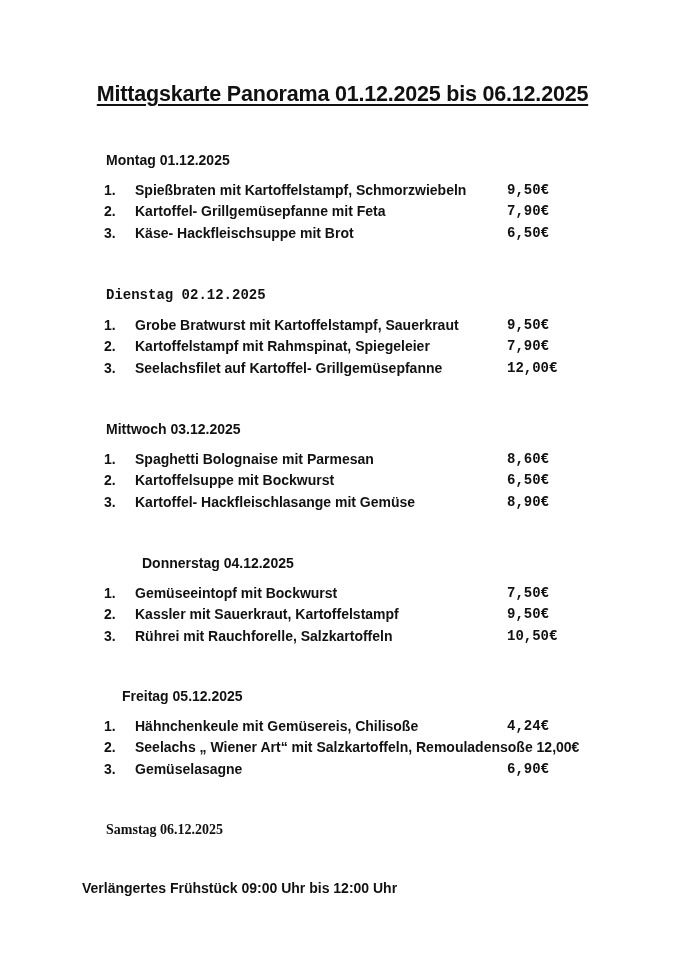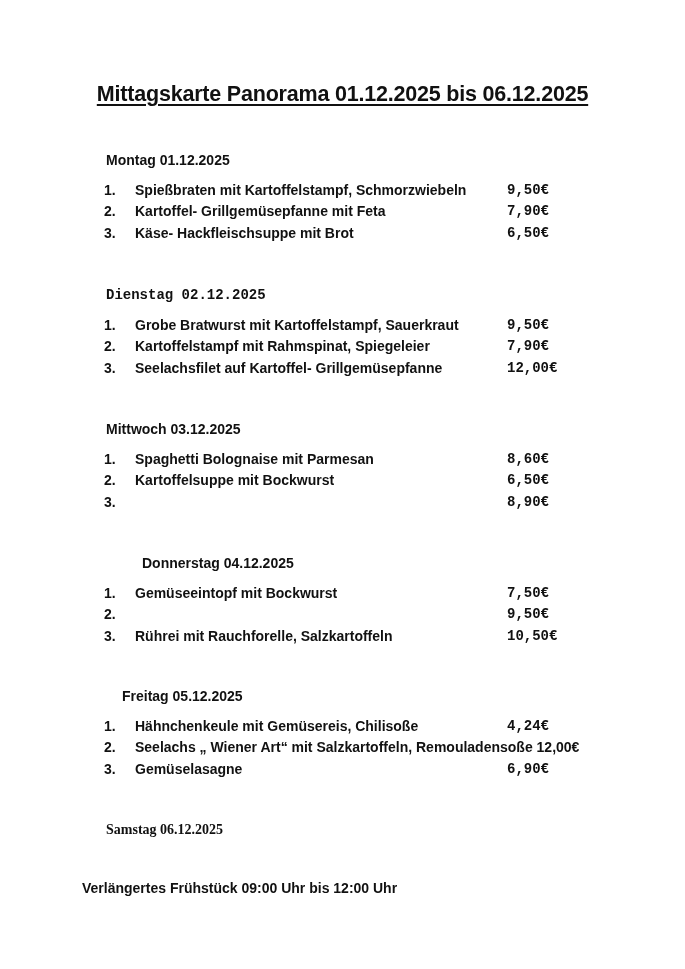--- a/index.html
+++ b/index.html
@@ -66,33 +66,35 @@
       <span class="name">Spaghetti Bolognaise mit Parmesan</span>
       <span class="price">8,60€</span>
     </li>
   <li>
       <span class="num">2.</span>
       <span class="name">Kartoffelsuppe mit Bockwurst</span>
       <span class="price">6,50€</span>
     </li>
   <li>
       <span class="num">3.</span>
+      <span class="name">Kartoffel- Hackfleischlasange mit Gemüse</span>
       <span class="price">8,90€</span>
     </li>
 </ul>
 
 <div class="day" style="top:555px;padding-left:36px;">Donnerstag 04.12.2025</div>
 <ul class="items" style="top:585px;">
   <li>
       <span class="num">1.</span>
       <span class="name">Gemüseeintopf mit Bockwurst</span>
       <span class="price">7,50€</span>
     </li>
   <li>
       <span class="num">2.</span>
+      <span class="name">Kassler mit Sauerkraut, Kartoffelstampf</span>
       <span class="price">9,50€</span>
     </li>
   <li>
       <span class="num">3.</span>
       <span class="name">Rührei mit Rauchforelle, Salzkartoffeln</span>
       <span class="price">10,50€</span>
     </li>
 </ul>
 
 <div class="day" style="top:688px;padding-left:16px;">Freitag 05.12.2025</div>

